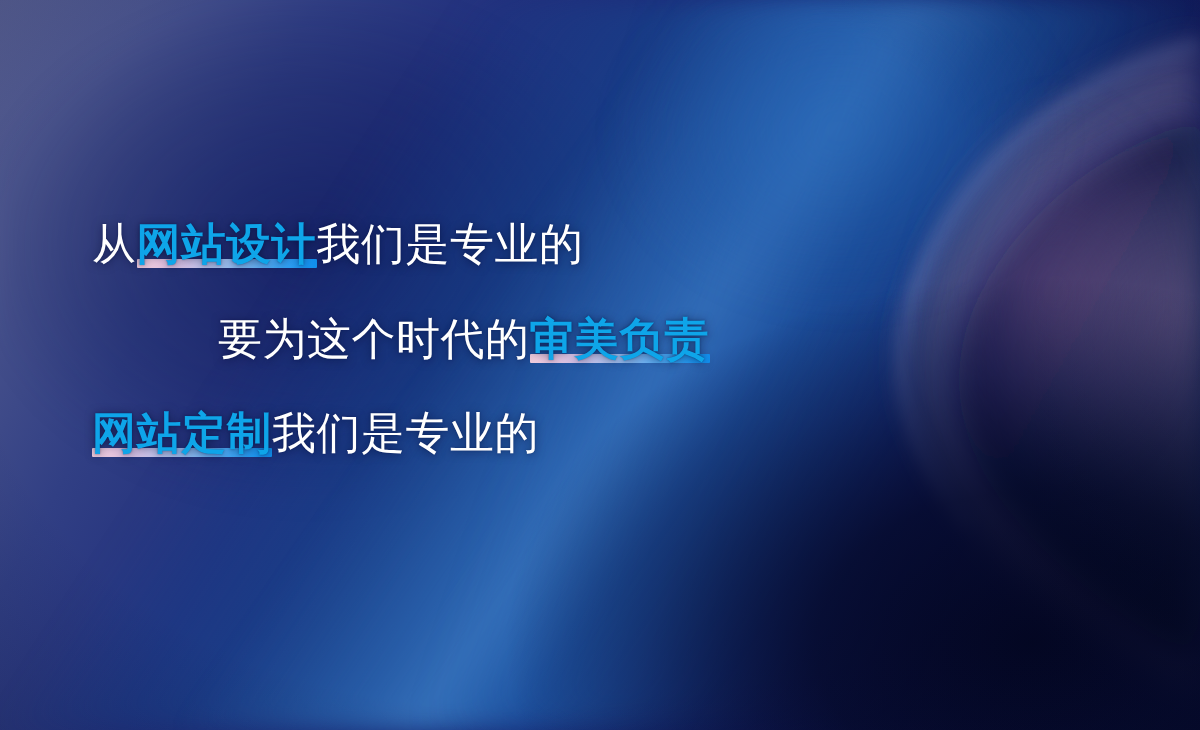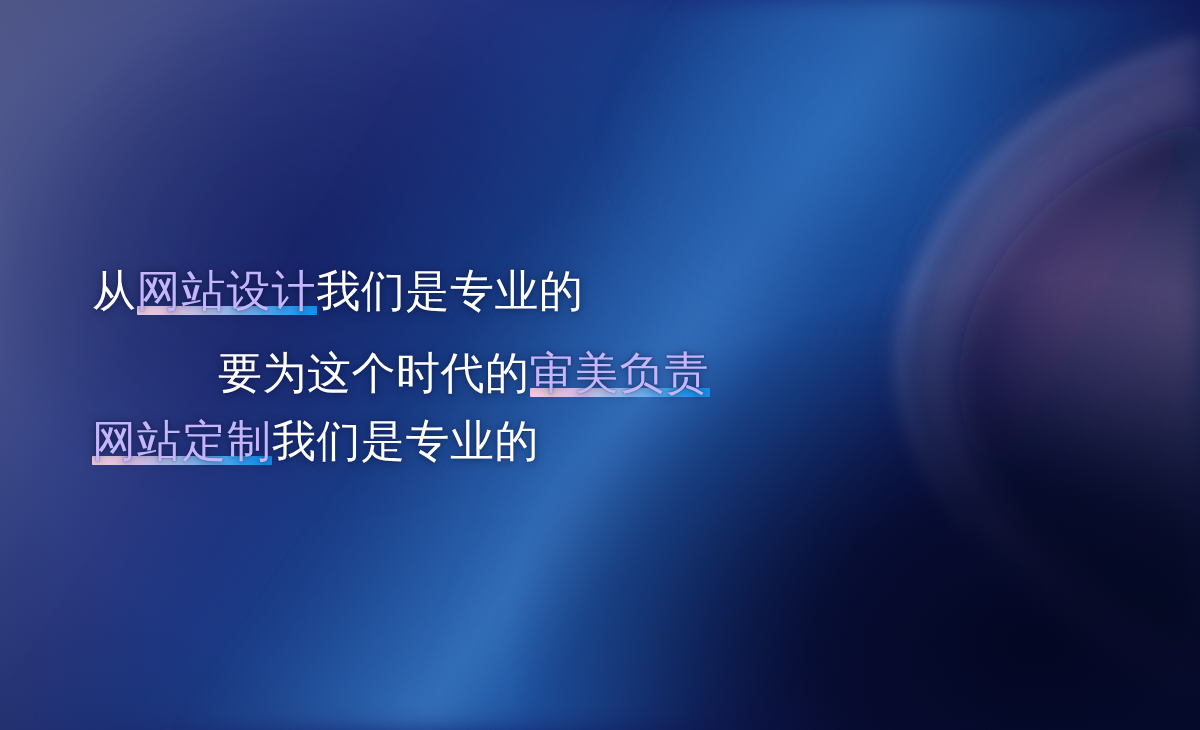--- a/index.html
+++ b/index.html
@@ -166,36 +166,35 @@
     white-space: nowrap;
     color: #ffffff;
     font-size: 44px;
     line-height: 1;
     letter-spacing: 0.5px;
     font-weight: 400;
     text-shadow: 0 1px 10px rgba(4,10,45,0.55), 0 0 2px rgba(10,20,70,0.45);
   }
 
   .hl-line-1 { left: 92px;  top: 222px; }
-  .hl-line-2 { left: 218px; top: 304px; }
-  .hl-line-3 { left: 92px;  top: 372px; text-align: right; }
+  .hl-line-2 { left: 218px; top: 317px; }
+  .hl-line-3 { left: 92px;  top: 411px; text-align: right; }
 
   .hl-normal {
     font-weight: 400;
   }
 
   
   .hl-strong {
     position: relative;
     display: inline-block;
-    font-weight: 400;
+    font-weight: 700;
     letter-spacing: 1px;
-    color: #c4b5fd;
+    color: #0ea5e9;
     text-shadow: 0 1px 10px rgba(4,10,45,0.6), 0 0 2px rgba(10,20,70,0.5);
-    margin-top: 47px;
   }
   .hl-strong::after {
     content: "";
     position: absolute;
     left: 0;
     right: 0;
     bottom: -2px;
     height: 9px;
     z-index: -1;
     background: linear-gradient(90deg,

